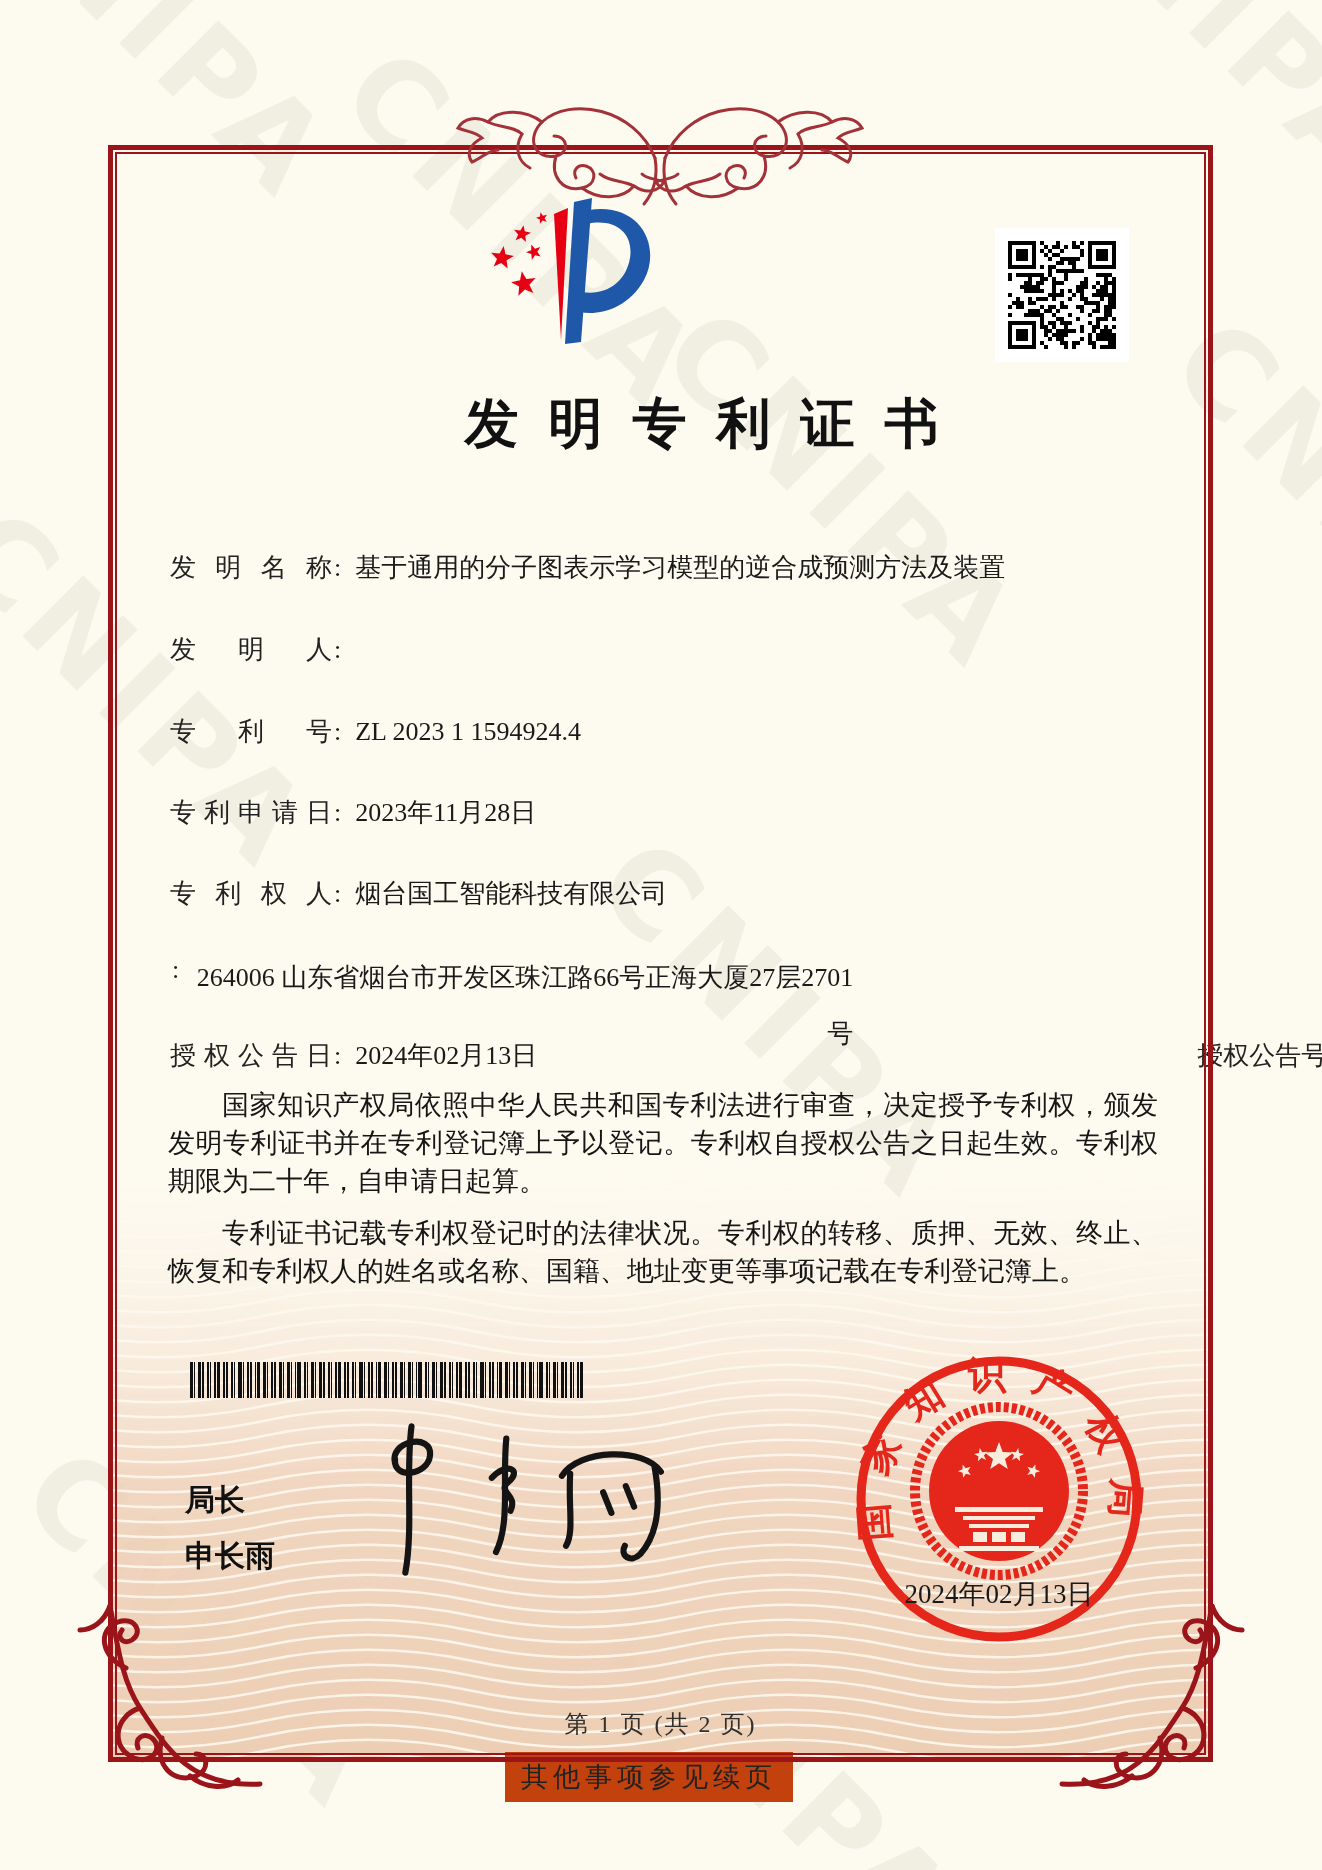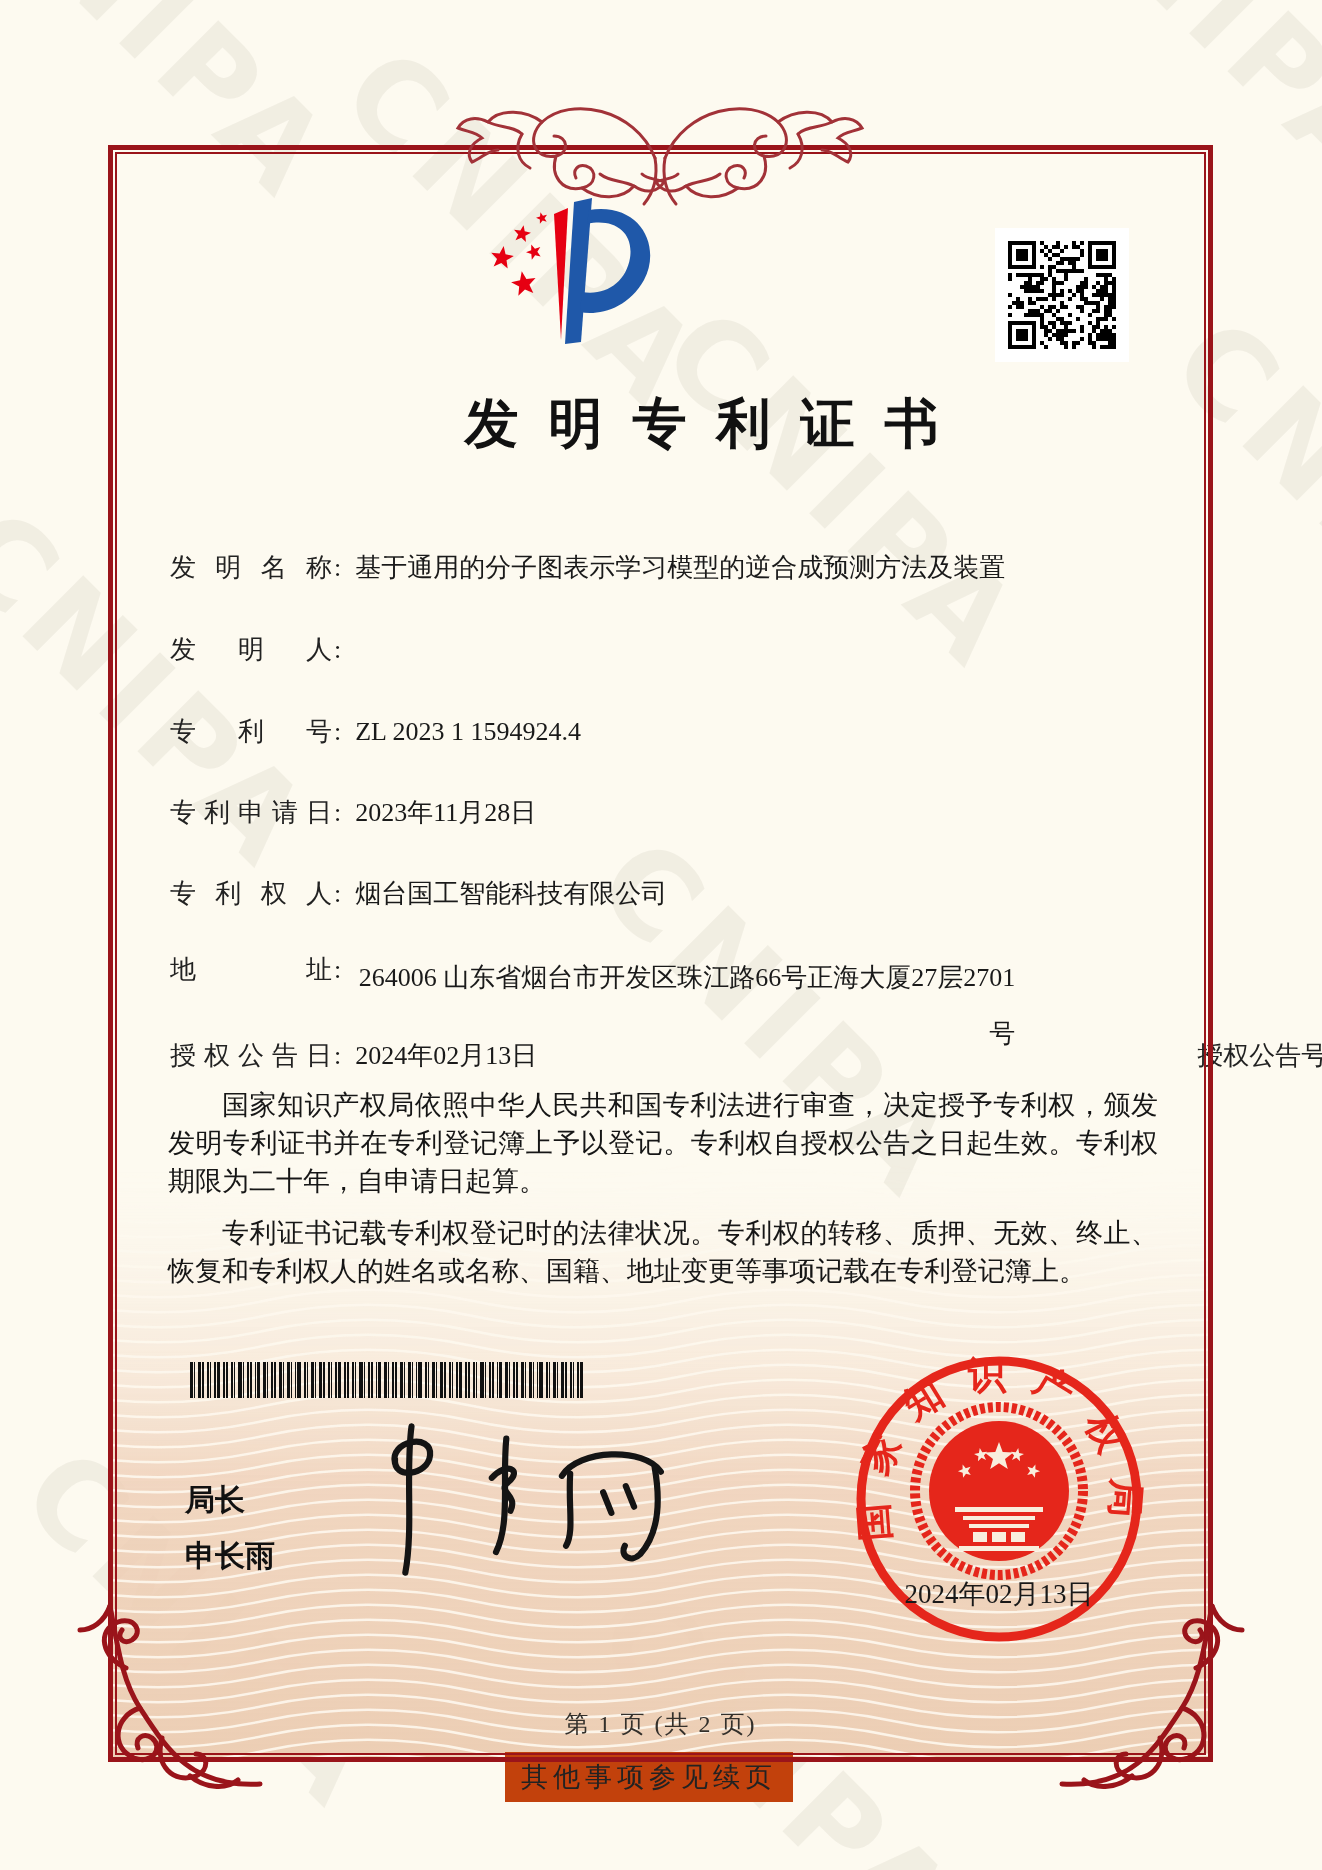--- a/index.html
+++ b/index.html
@@ -492,21 +492,20 @@
     <span class="flabel">专利申请日</span>
       <span class="colon">:</span>
     <span class="fvalue">2023年11月28日</span>
   </div>
   <div class="row" style="top:874px">
     <span class="flabel">专利权人</span>
       <span class="colon">:</span>
     <span class="fvalue">烟台国工智能科技有限公司</span>
   </div>
   <div class="row addr" style="top:950px">
-    <span class="flabel">地址</span>
       <span class="colon">:</span>
     <span class="fvalue">264006 山东省烟台市开发区珠江路66号正海大厦27层2701号</span>
   </div>
   <div class="row" style="top:1036px;width:990px">
     <span class="flabel">授权公告日</span>
       <span class="colon">:</span>
     <span class="fvalue">2024年02月13日</span>
     <span style="position:relative;flex:1">
       <span class="grant2">
         <span class="flabel" style="width:auto">授权公告号</span>

